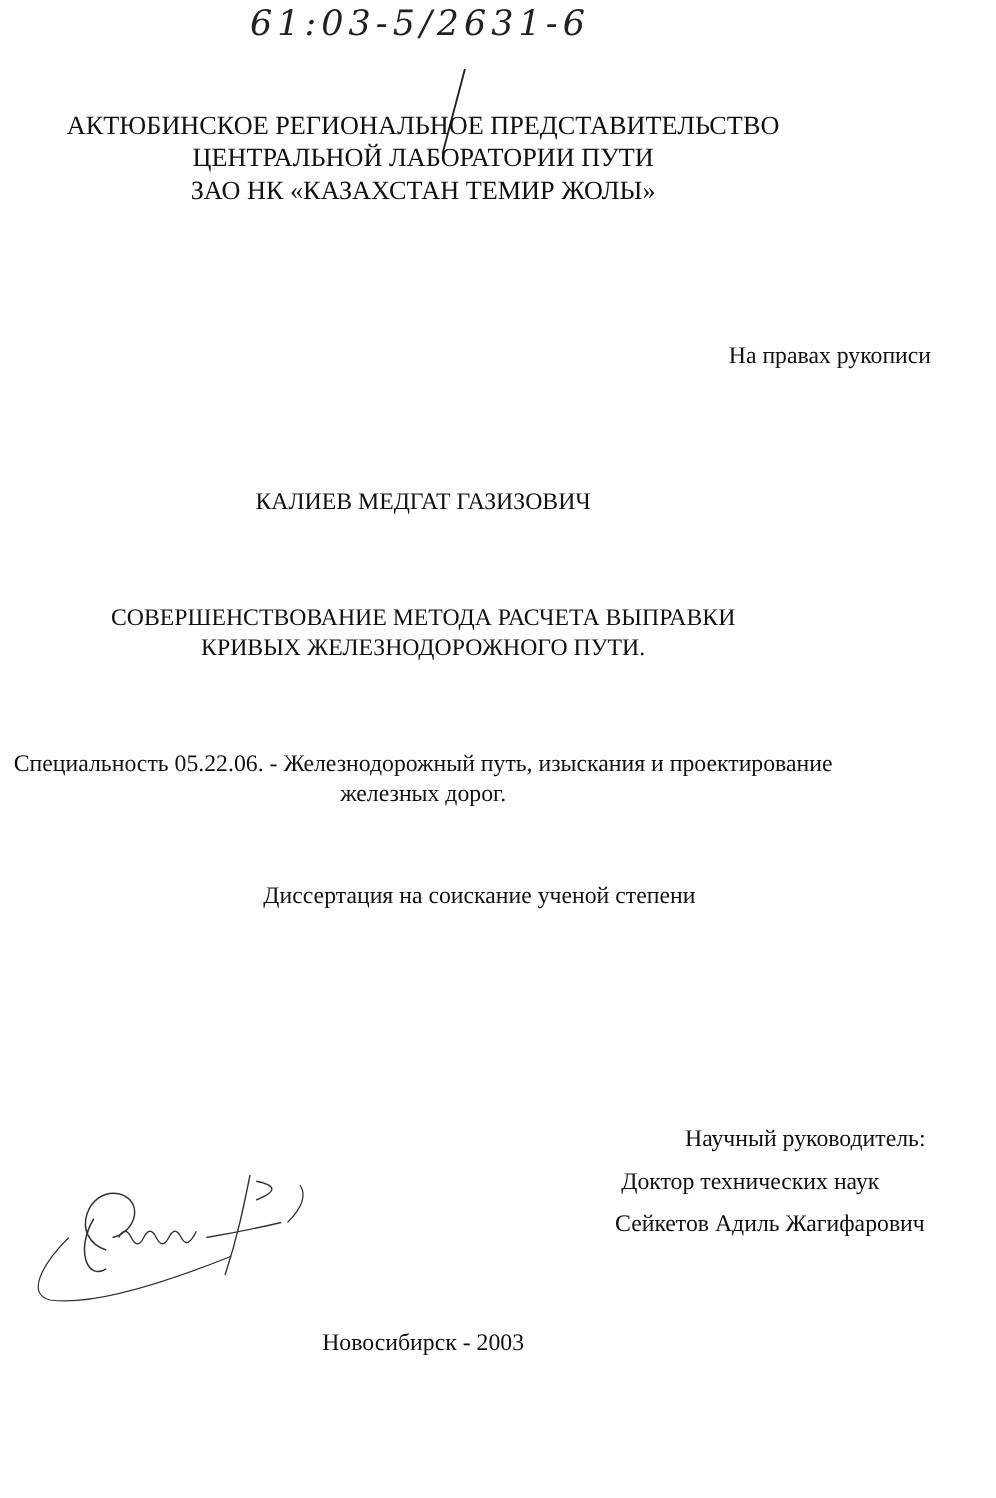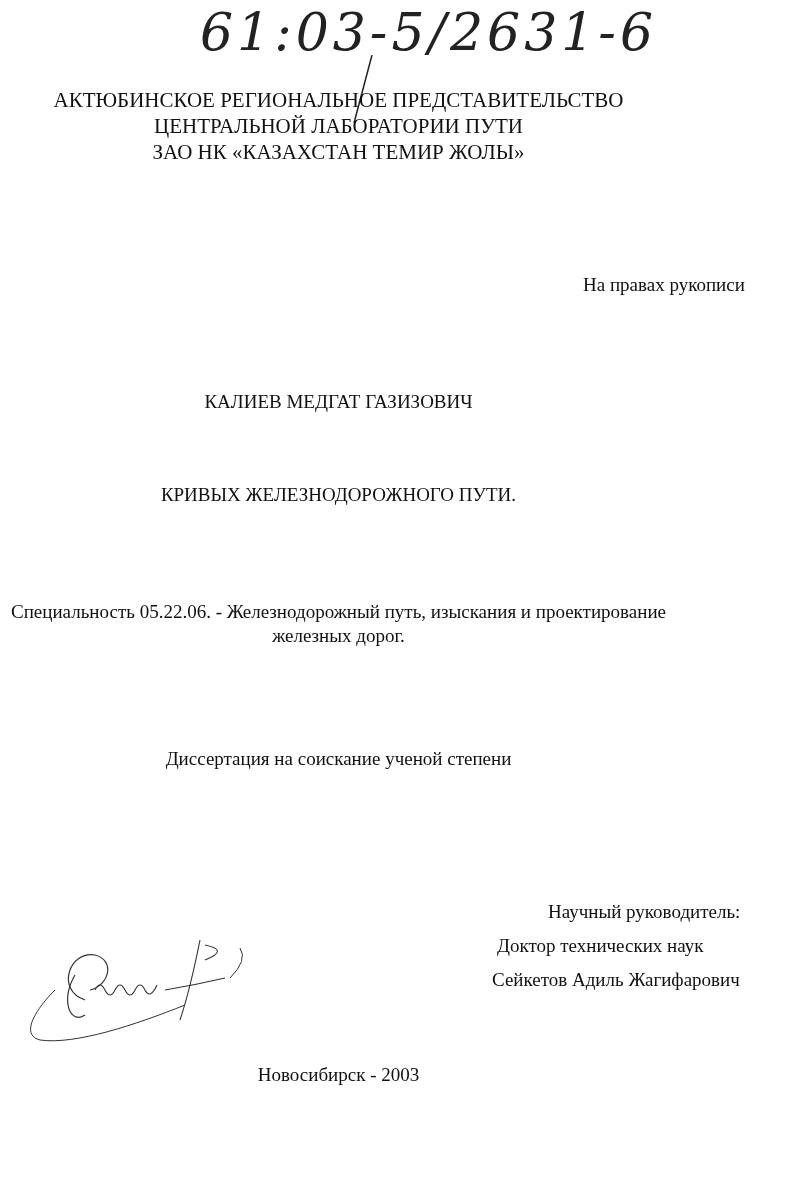--- a/index.html
+++ b/index.html
@@ -1,20 +1,20 @@
 <!DOCTYPE html>
 <html><head>
 <meta charset="utf-8">
 <style>
   html, body { margin: 0; padding: 0; background: #ffffff; }
   body { width: 797px; height: 1198px; position: relative; overflow: hidden;
          font-family: "Liberation Serif", serif; color: #111; }
   .abs { position: absolute; }
   .center { left: 0; width: 677px; text-align: center; }
-  .hand { font-family: "DejaVu Serif", serif; font-style: italic; font-size: 52px; color: #222; letter-spacing: 4px; }
+  .hand { font-family: "DejaVu Serif", serif; font-style: italic; font-size: 28px; color: #222; letter-spacing: 4px; }
   .org { font-size: 21px; line-height: 26px; }
   .txt { font-size: 19px; line-height: 24px; }
 </style>
 </head>
 <body>
 
 <div class="abs hand" style="left:200px; top:2px;">61:03-5/2631-6</div>
 <svg class="abs" style="left:350px; top:55px;" width="30" height="70">
   <line x1="22" y1="0" x2="4" y2="68" stroke="#222" stroke-width="1.5"></line>
 </svg>
@@ -23,29 +23,30 @@
   <div>АКТЮБИНСКОЕ РЕГИОНАЛЬНОЕ ПРЕДСТАВИТЕЛЬСТВО</div>
   <div>ЦЕНТРАЛЬНОЙ ЛАБОРАТОРИИ ПУТИ</div>
   <div>ЗАО НК «КАЗАХСТАН ТЕМИР ЖОЛЫ»</div>
 </div>
 
 <div class="abs txt" style="left:583px; top:273px;">На правах рукописи</div>
 
 <div class="abs center txt" style="top:390px;">КАЛИЕВ МЕДГАТ ГАЗИЗОВИЧ</div>
 
 <div class="abs center txt" style="top:483px;">
+  <div>СОВЕРШЕНСТВОВАНИЕ МЕТОДА РАСЧЕТА ВЫПРАВКИ</div>
   <div>КРИВЫХ ЖЕЛЕЗНОДОРОЖНОГО ПУТИ.</div>
 </div>
 
 <div class="abs center txt" style="top:600px;">
   <div>Специальность 05.22.06. - Железнодорожный путь, изыскания и проектирование</div>
   <div>железных дорог.</div>
 </div>
 
-<div class="abs center txt" style="top:747px;">
+<div class="abs center txt" style="top:705px;padding-left:45px;">
   <div>Диссертация на соискание ученой степени</div>
 </div>
 
 <div class="abs txt" style="left:548px; top:900px;">Научный руководитель:</div>
 <div class="abs txt" style="left:497px; top:934px;">Доктор технических наук</div>
 <div class="abs txt" style="left:492px; top:968px;">Сейкетов Адиль Жагифарович</div>
 
 <svg class="abs" style="left:15px; top:930px;" width="250" height="125">
   <path d="M70 70 C40 60 55 20 80 25 C100 30 95 55 75 60" fill="none" stroke="#333" stroke-width="1.2"></path>
   <path d="M60 45 C45 70 55 95 70 85" fill="none" stroke="#333" stroke-width="1.2"></path>

